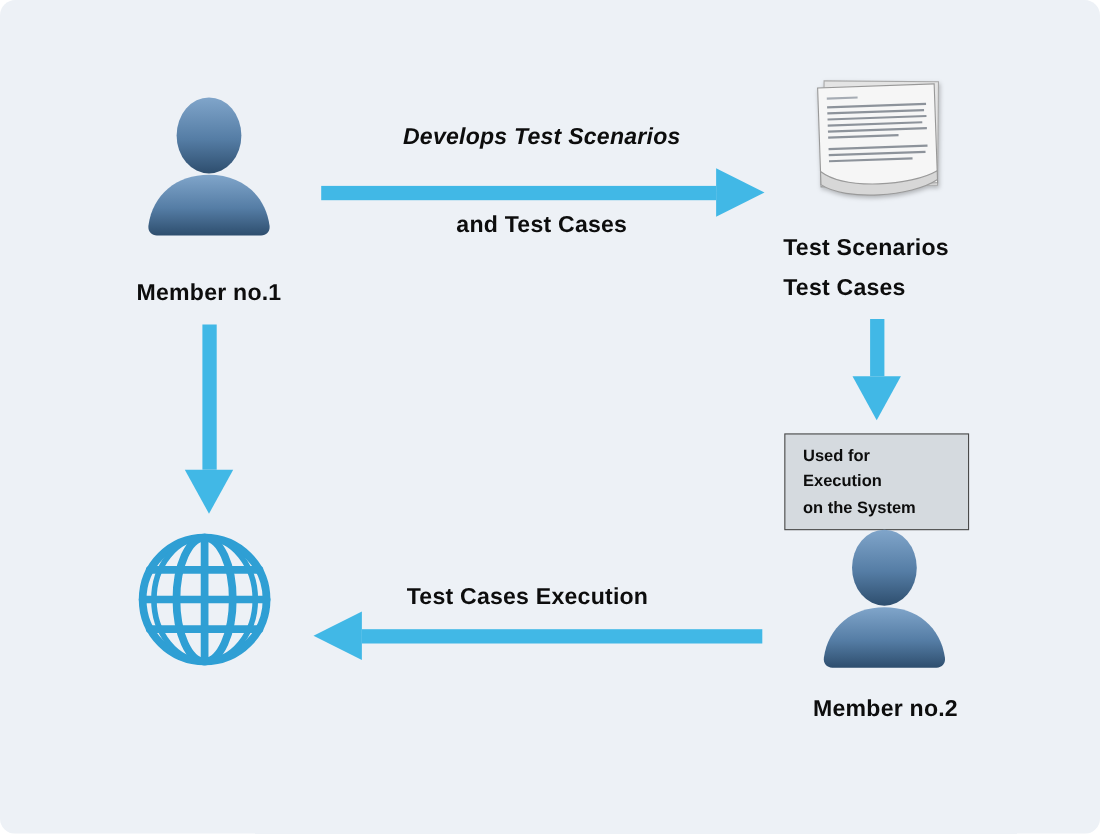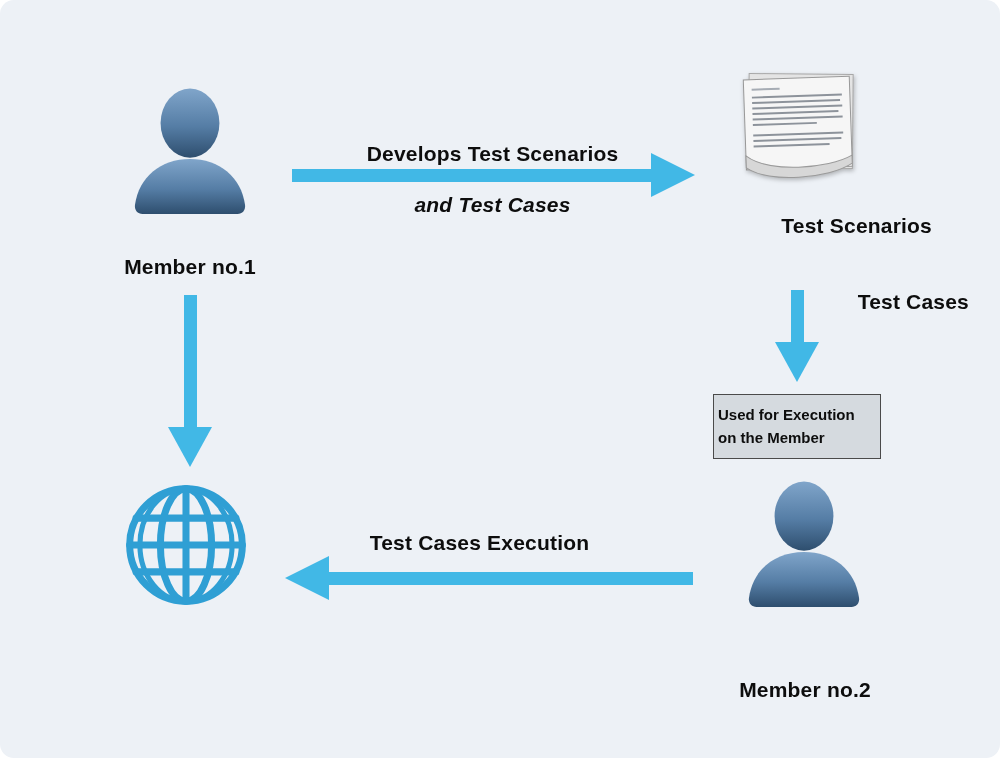--- a/index.html
+++ b/index.html
@@ -21,30 +21,30 @@
   }
   .icon{position:absolute;display:block;}
   .icon-person1{left:126px;top:84px;width:128px;height:132px;}
   .icon-doc{left:733px;top:68px;width:132px;height:126px;filter:drop-shadow(1px 2px 2px rgba(0,0,0,.25));}
   .icon-person2{left:740px;top:477px;width:128px;height:132px;}
   .icon-globe{left:122px;top:477px;width:128px;height:136px;}
 
   .label{
     position:absolute;
     font-weight:700;color:var(--text);
-    font-size:21px;letter-spacing:.2px;text-align:right;
+    font-size:21px;letter-spacing:.2px;
   }
   .center{text-align:center;}
   .lbl-member1{left:90px;top:255px;width:200px;}
   .lbl-artifact1{left:712px;top:214px;width:220px;}
-  .lbl-artifact2{left:749px;top:250px;width:220px;margin-top:40px;}
-  .lbl-member2{left:705px;top:633px;width:200px;margin-top:45px;}
+  .lbl-artifact2{left:712px;top:250px;width:220px;}
+  .lbl-member2{left:705px;top:633px;width:200px;}
   .lbl-system{left:87px;top:632px;width:200px;}
-  .lbl-develops1{left:290px;top:142px;width:405px;}
-  .lbl-develops2{left:290px;top:193px;width:405px;font-style:italic;}
+  .lbl-develops1{left:290px;top:113px;width:405px;font-style:italic;}
+  .lbl-develops2{left:290px;top:193px;width:405px;}
   .lbl-execution{left:277px;top:531px;width:405px;}
 
   
   .h-arrow{position:absolute;display:flex;align-items:center;}
   .h-arrow .shaft{flex:1;height:13px;background:var(--arrow);}
   .h-arrow .head{width:0;height:0;border-top:22px solid transparent;border-bottom:22px solid transparent;}
   .h-arrow.dir-right .head{border-left:44px solid var(--arrow);}
   .h-arrow.dir-left .head{border-right:44px solid var(--arrow);}
   .arrow-develops{left:292px;top:153px;width:403px;height:44px;}
   .arrow-execution{left:285px;top:556px;width:408px;height:44px;}
@@ -53,21 +53,21 @@
   .v-arrow .shaft{flex:1;width:13px;background:var(--arrow);}
   .v-arrow .head{width:0;height:0;border-left:22px solid transparent;border-right:22px solid transparent;border-top:40px solid var(--arrow);}
   .arrow-member1-system{left:168px;top:295px;width:44px;height:172px;}
   .arrow-doc-note{left:775px;top:290px;width:44px;height:92px;}
 
   
   .note-box{
     position:absolute;left:713px;top:394px;width:168px;
     background:var(--note-bg);
     border:1px solid var(--note-border);
-    padding:8px 4px;
+    padding:8px 16px;
     font-size:15px;font-weight:700;color:var(--text);
     line-height:1.55;
   }
   .defs-holder{position:absolute;width:0;height:0;overflow:hidden;}
 </style>
 </head>
 <body>
 
 <div class="canvas">
 
@@ -133,21 +133,21 @@
   <div class="label lbl-artifact1">Test Scenarios</div>
   <div class="label lbl-artifact2">Test Cases</div>
 
   <div class="v-arrow arrow-doc-note">
     <div class="shaft"></div>
     <div class="head"></div>
   </div>
 
   <div class="note-box">
     <div>Used for Execution</div>
-    <div>on the Member</div>
+    <div>on the System</div>
   </div>
 
   <svg class="icon icon-person2">
       <use href="#person-symbol"></use>
     </svg>
   <div class="label center lbl-member2">Member no.2</div>
 
   <div class="h-arrow dir-left arrow-execution">
     <div class="head"></div>
     <div class="shaft"></div>

